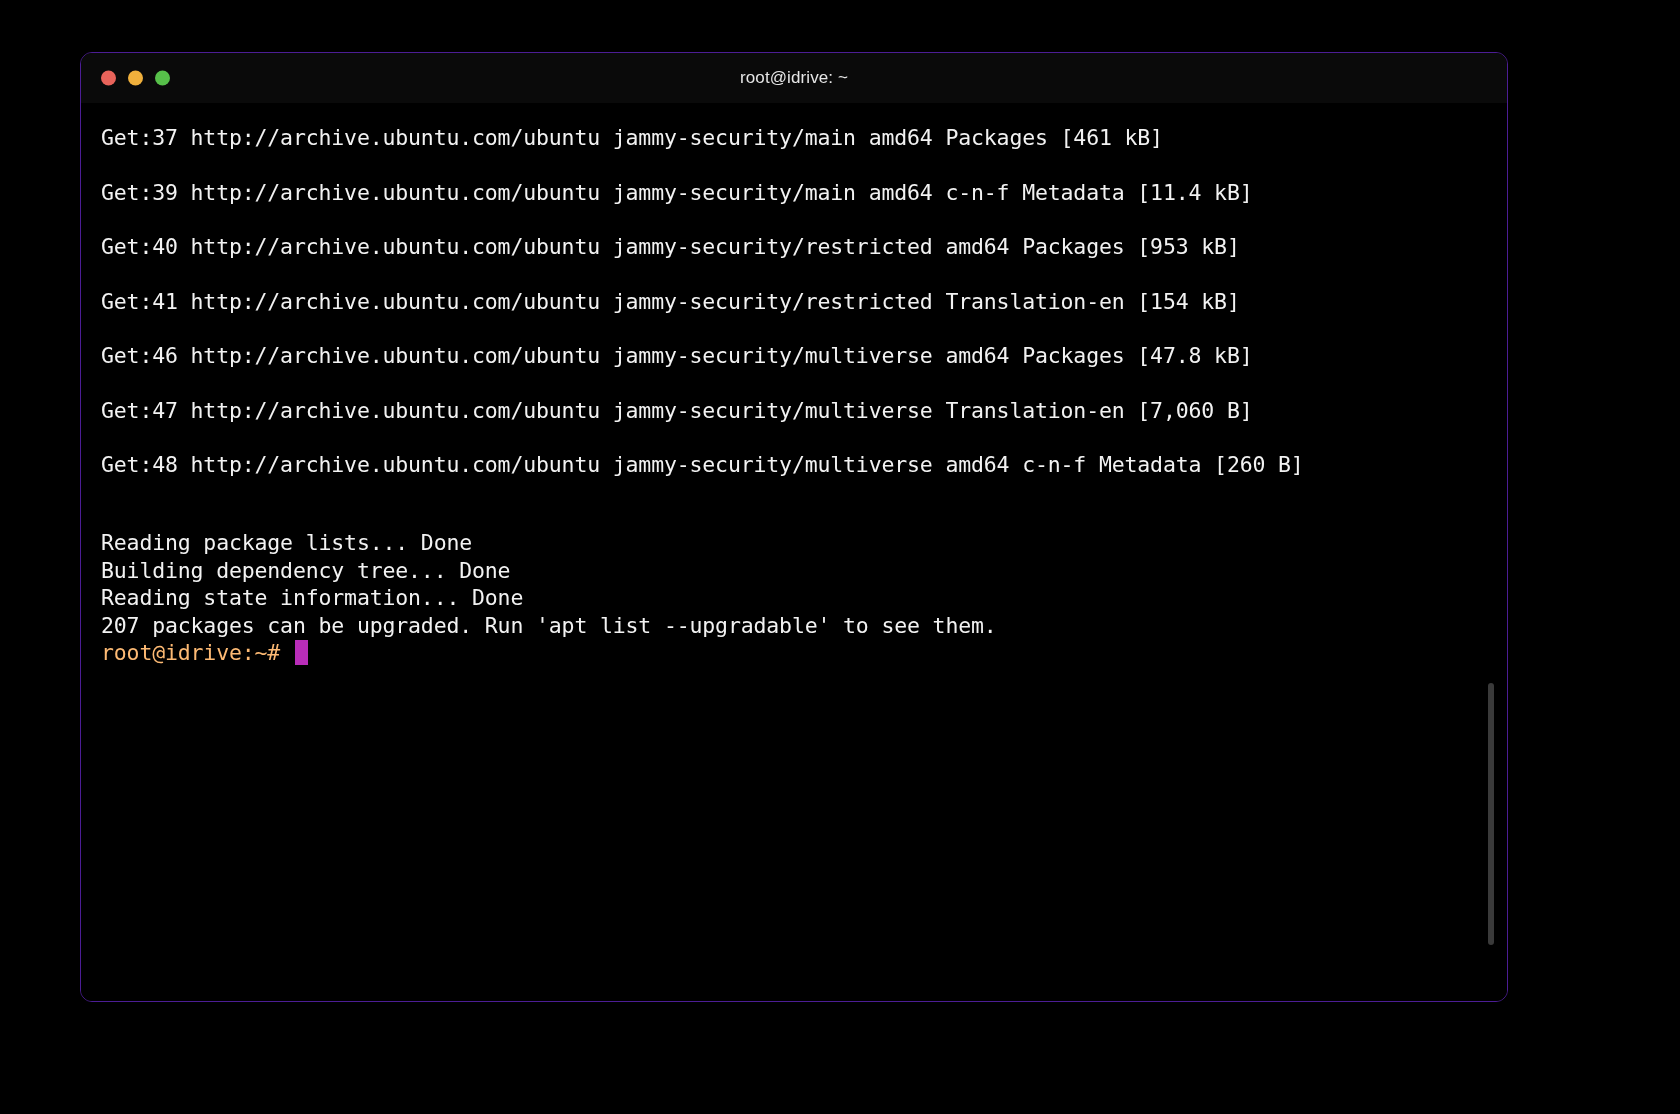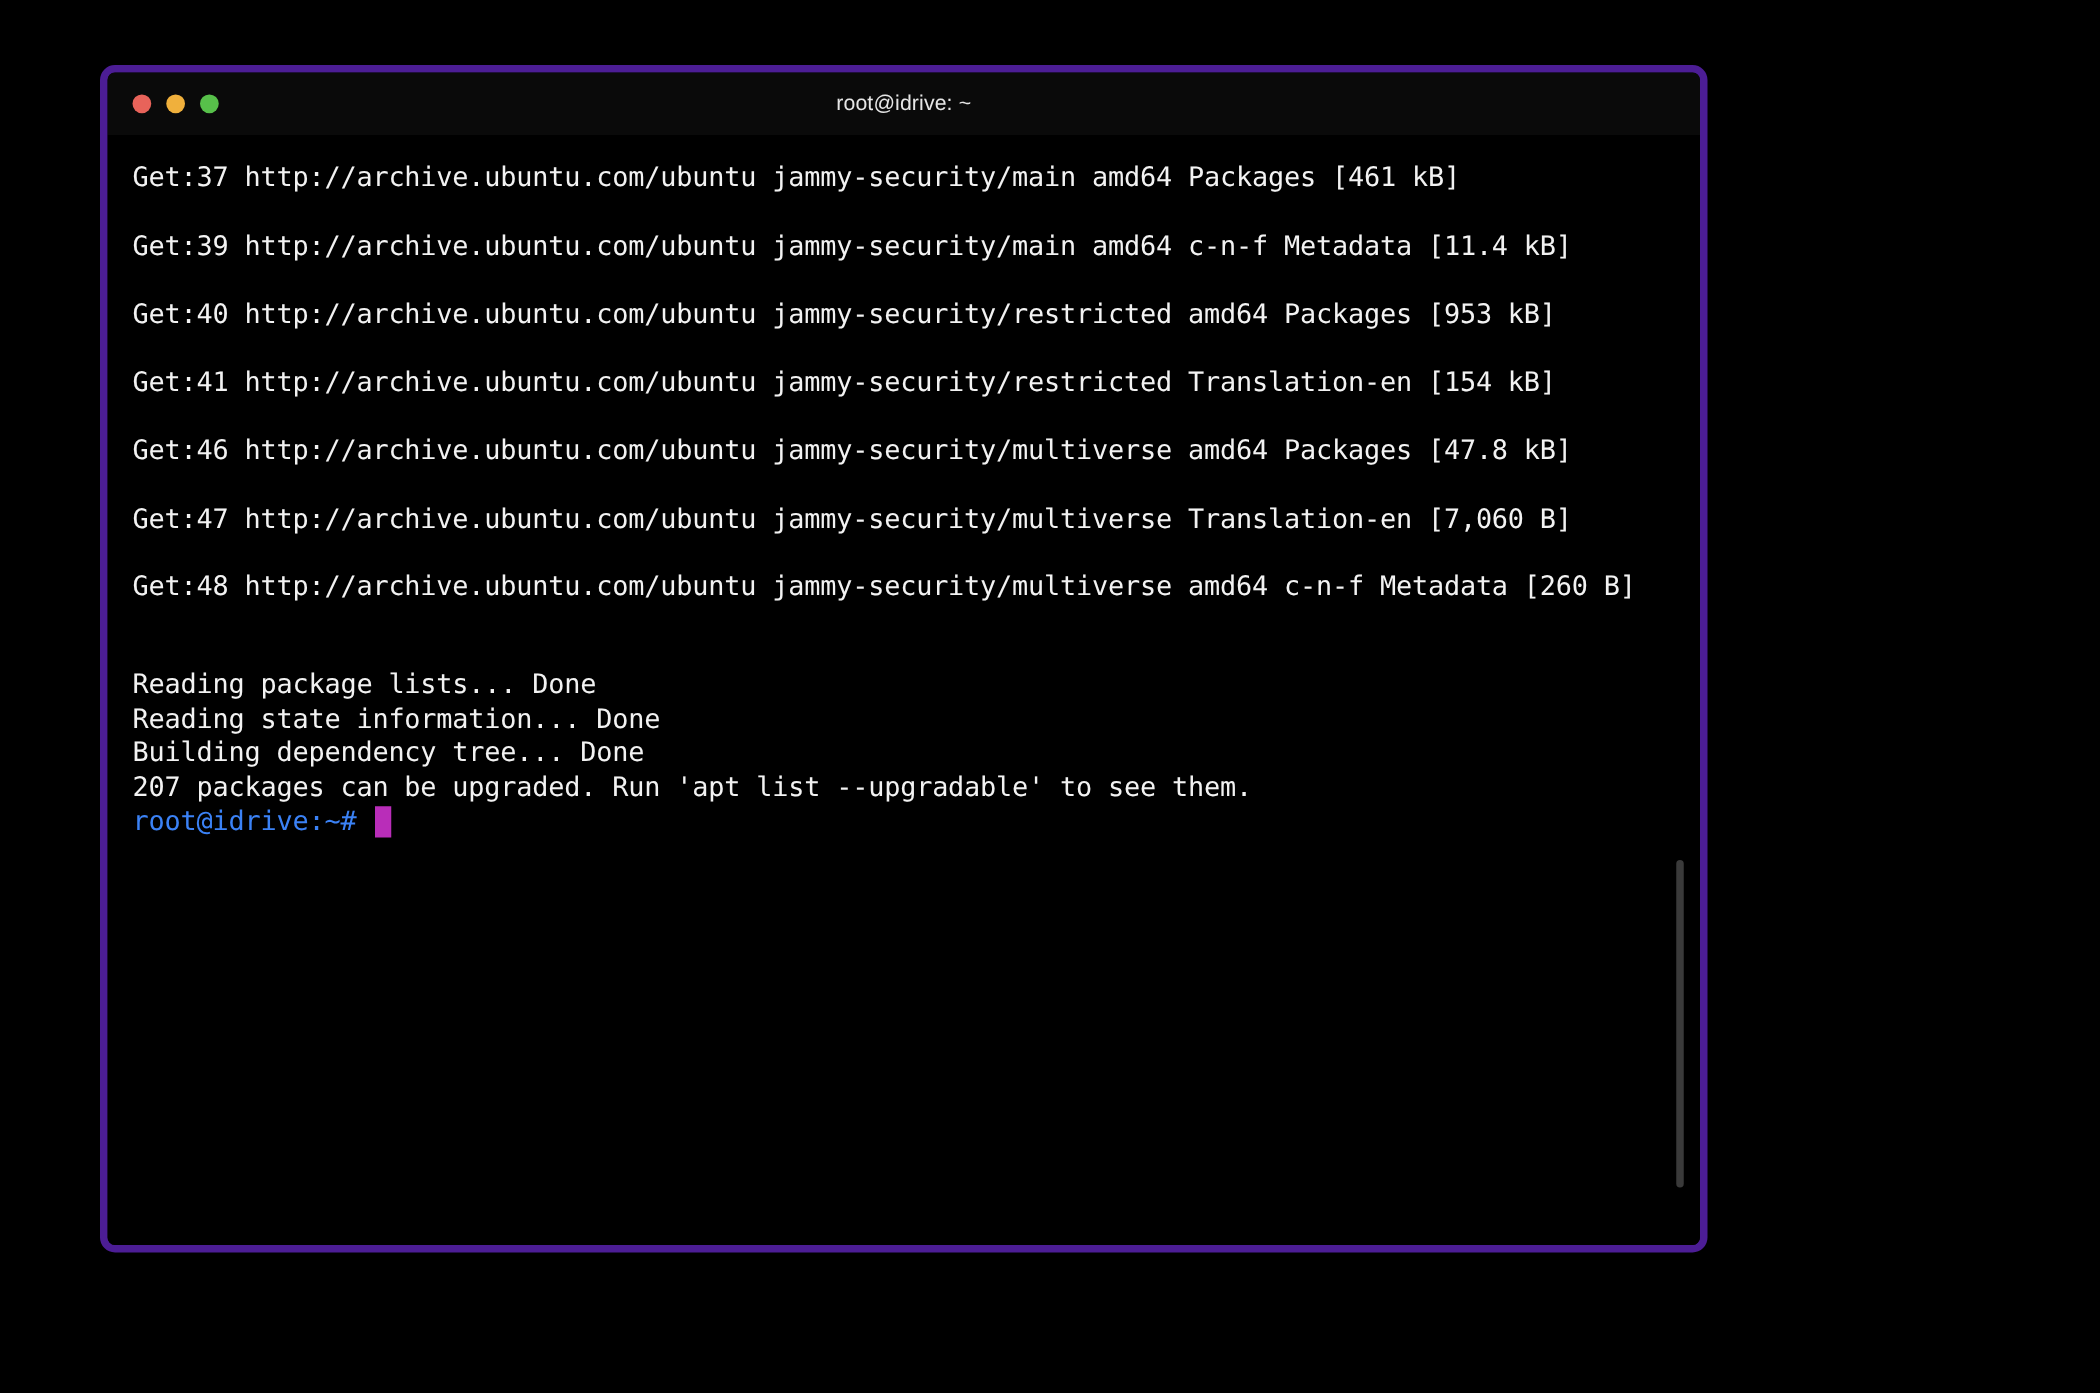--- a/index.html
+++ b/index.html
@@ -20,25 +20,25 @@
     width: 1680px;
     height: 1114px;
     background: #000000;
   }
 
   
   .terminal-window {
     position: absolute;
     left: 80px;
     top: 52px;
-    width: 1286px;
+    width: 1428px;
     height: 950px;
     background: #070707;
     border-radius: 12px;
-    border: 6px solid #4c1d95;
+    border: 1px solid #4c1d95;
     overflow: hidden;
     display: flex;
     flex-direction: column;
   }
 
   
   .titlebar {
     position: relative;
     height: 50px;
     flex: 0 0 50px;
@@ -108,21 +108,21 @@
     line-height: 27.5px;
   }
 
   .spacer-small { height: 9px; }
 
   
   .prompt-line {
     font-family: "DejaVu Sans Mono", monospace;
     font-size: 21.5px;
     line-height: 27.5px;
-    color: #3b82f6;
+    color: #fdba74;
     white-space: pre;
     letter-spacing: -0.15px;
     display: flex;
     align-items: center;
   }
 
   .cursor {
     display: inline-block;
     width: 13px;
     height: 25px;
@@ -175,22 +175,22 @@
         <div class="term-line">Get:41 http://archive.ubuntu.com/ubuntu jammy-security/restricted Translation-en [154 kB]</div>
         <div class="term-line">Get:46 http://archive.ubuntu.com/ubuntu jammy-security/multiverse amd64 Packages [47.8 kB]</div>
         <div class="term-line">Get:47 http://archive.ubuntu.com/ubuntu jammy-security/multiverse Translation-en [7,060 B]</div>
         <div class="term-line">Get:48 http://archive.ubuntu.com/ubuntu jammy-security/multiverse amd64 c-n-f Metadata [260 B]</div>
 
 
         <div class="term-line blank">&nbsp;</div>
         <div class="spacer-small"></div>
 
         <div class="term-line compact">Reading package lists... Done</div>
+        <div class="term-line compact">Building dependency tree... Done</div>
         <div class="term-line compact">Reading state information... Done</div>
-        <div class="term-line compact">Building dependency tree... Done</div>
         <div class="term-line compact">207 packages can be upgraded. Run 'apt list --upgradable' to see them.</div>
 
         <div class="prompt-line">
           <span>root@idrive:~# </span>
           <span class="cursor"></span>
         </div>
 
       </div>
 
       <div class="scrollbar-track">

